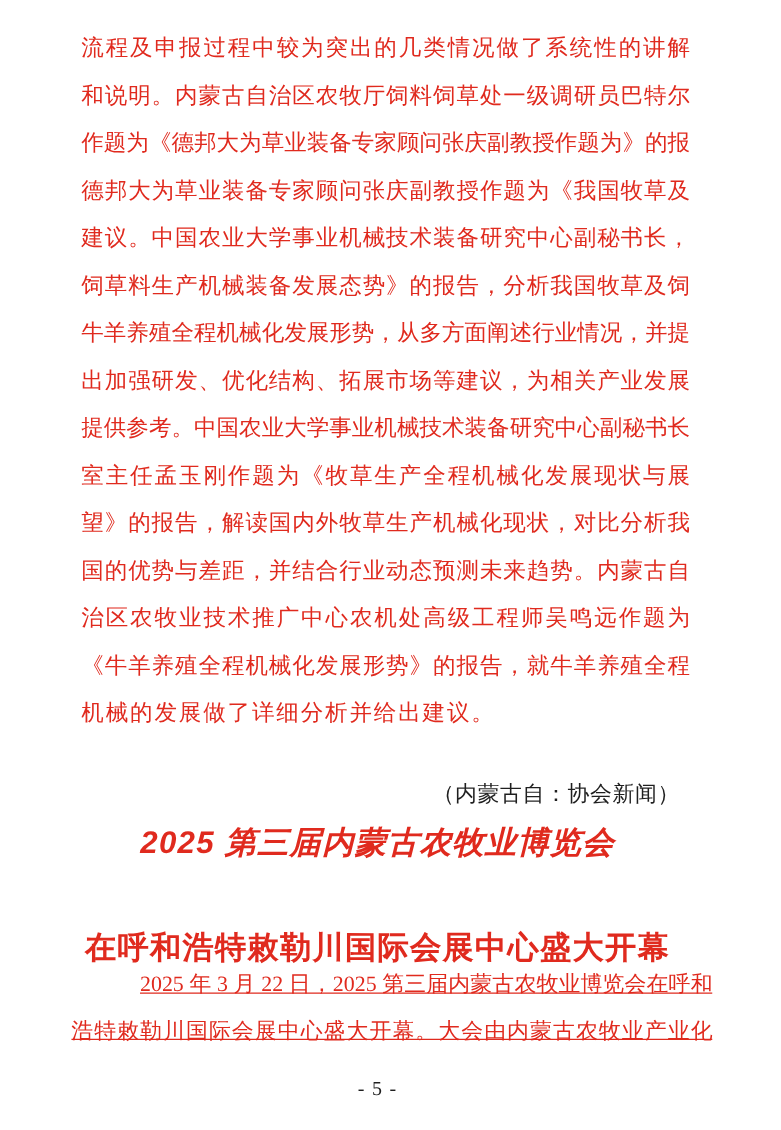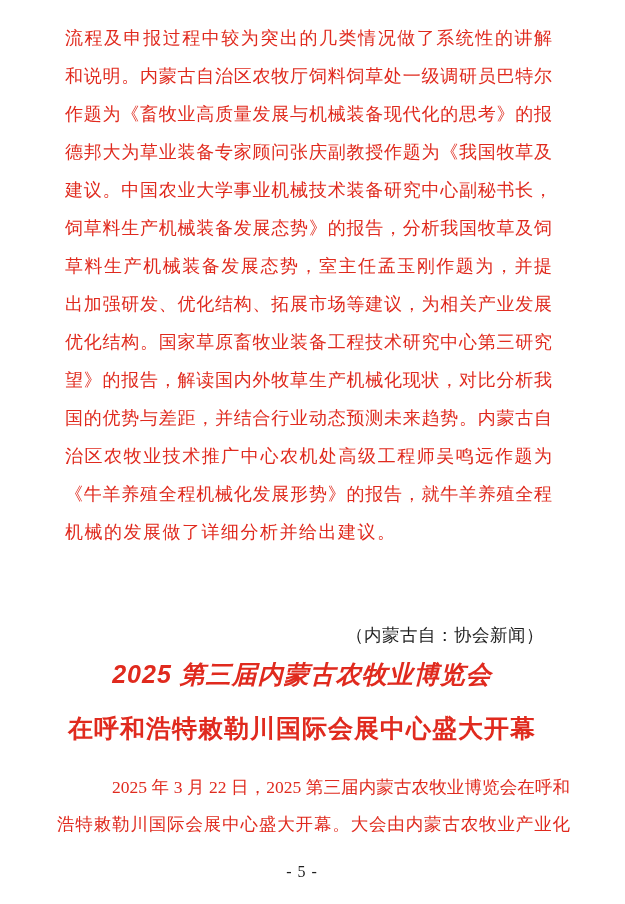--- a/index.html
+++ b/index.html
@@ -53,36 +53,37 @@
     right: 0;
     text-align: center;
     font-family: "Liberation Sans", "DejaVu Sans", sans-serif;
     font-weight: 700;
     font-size: 25px;
     line-height: 36px;
     color: var(--red, #e02a1e);
     letter-spacing: 1px;
   }
   .title-line.l1 { top: 656px; font-style: italic; }
-  .title-line.l2 { top: 710px; }
+  .title-line.l2 { top: 740px; }
   
   .para2 {
     position: absolute;
     left: 57px;
     top: 769px;
     width: 513px;
   }
   .para2-line {
     font-size: 17.5px;
     line-height: 37px;
     height: 37px;
     color: var(--red, #e02a1e);
     text-align: justify;
     text-align-last: justify;
     overflow: hidden;
+    text-decoration: underline;
   }
   .para2-line.indent { text-indent: 55px; }
   
   .page-number {
     position: absolute;
     left: 0;
     right: 0;
     top: 860px;
     text-align: center;
     font-size: 16px;
@@ -93,27 +94,28 @@
   }
 </style>
 </head>
 <body>
 
 <div class="page">
 
   <div class="para1">
     <div class="body-line">流程及申报过程中较为突出的几类情况做了系统性的讲解</div>
     <div class="body-line">和说明。内蒙古自治区农牧厅饲料饲草处一级调研员巴特尔</div>
-    <div class="body-line">作题为《畜牧业高质量发展与机械装备现代化的思考》的报</div>
+    <div class="body-line">作题为《德邦大为草业装备专家顾问张庆副教授作题为》的报</div>
     <div class="body-line">德邦大为草业装备专家顾问张庆副教授作题为《我国牧草及</div>
     <div class="body-line">建议。中国农业大学事业机械技术装备研究中心副秘书长，</div>
     <div class="body-line">饲草料生产机械装备发展态势》的报告，分析我国牧草及饲</div>
-    <div class="body-line">草料生产机械装备发展态势，室主任孟玉刚作题为，并提</div>
+    <div class="body-line">牛羊养殖全程机械化发展形势，从多方面阐述行业情况，并提</div>
     <div class="body-line">出加强研发、优化结构、拓展市场等建议，为相关产业发展</div>
-    <div class="body-line">优化结构。国家草原畜牧业装备工程技术研究中心第三研究</div>
+    <div class="body-line">提供参考。中国农业大学事业机械技术装备研究中心副秘书长</div>
+    <div class="body-line">室主任孟玉刚作题为《牧草生产全程机械化发展现状与展</div>
     <div class="body-line">望》的报告，解读国内外牧草生产机械化现状，对比分析我</div>
     <div class="body-line">国的优势与差距，并结合行业动态预测未来趋势。内蒙古自</div>
     <div class="body-line">治区农牧业技术推广中心农机处高级工程师吴鸣远作题为</div>
     <div class="body-line">《牛羊养殖全程机械化发展形势》的报告，就牛羊养殖全程</div>
     <div class="body-line last">机械的发展做了详细分析并给出建议。</div>
   </div>
 
   <div class="source-note">（内蒙古自：协会新闻）</div>
 
   <div class="title-line l1">2025 第三届内蒙古农牧业博览会</div>

